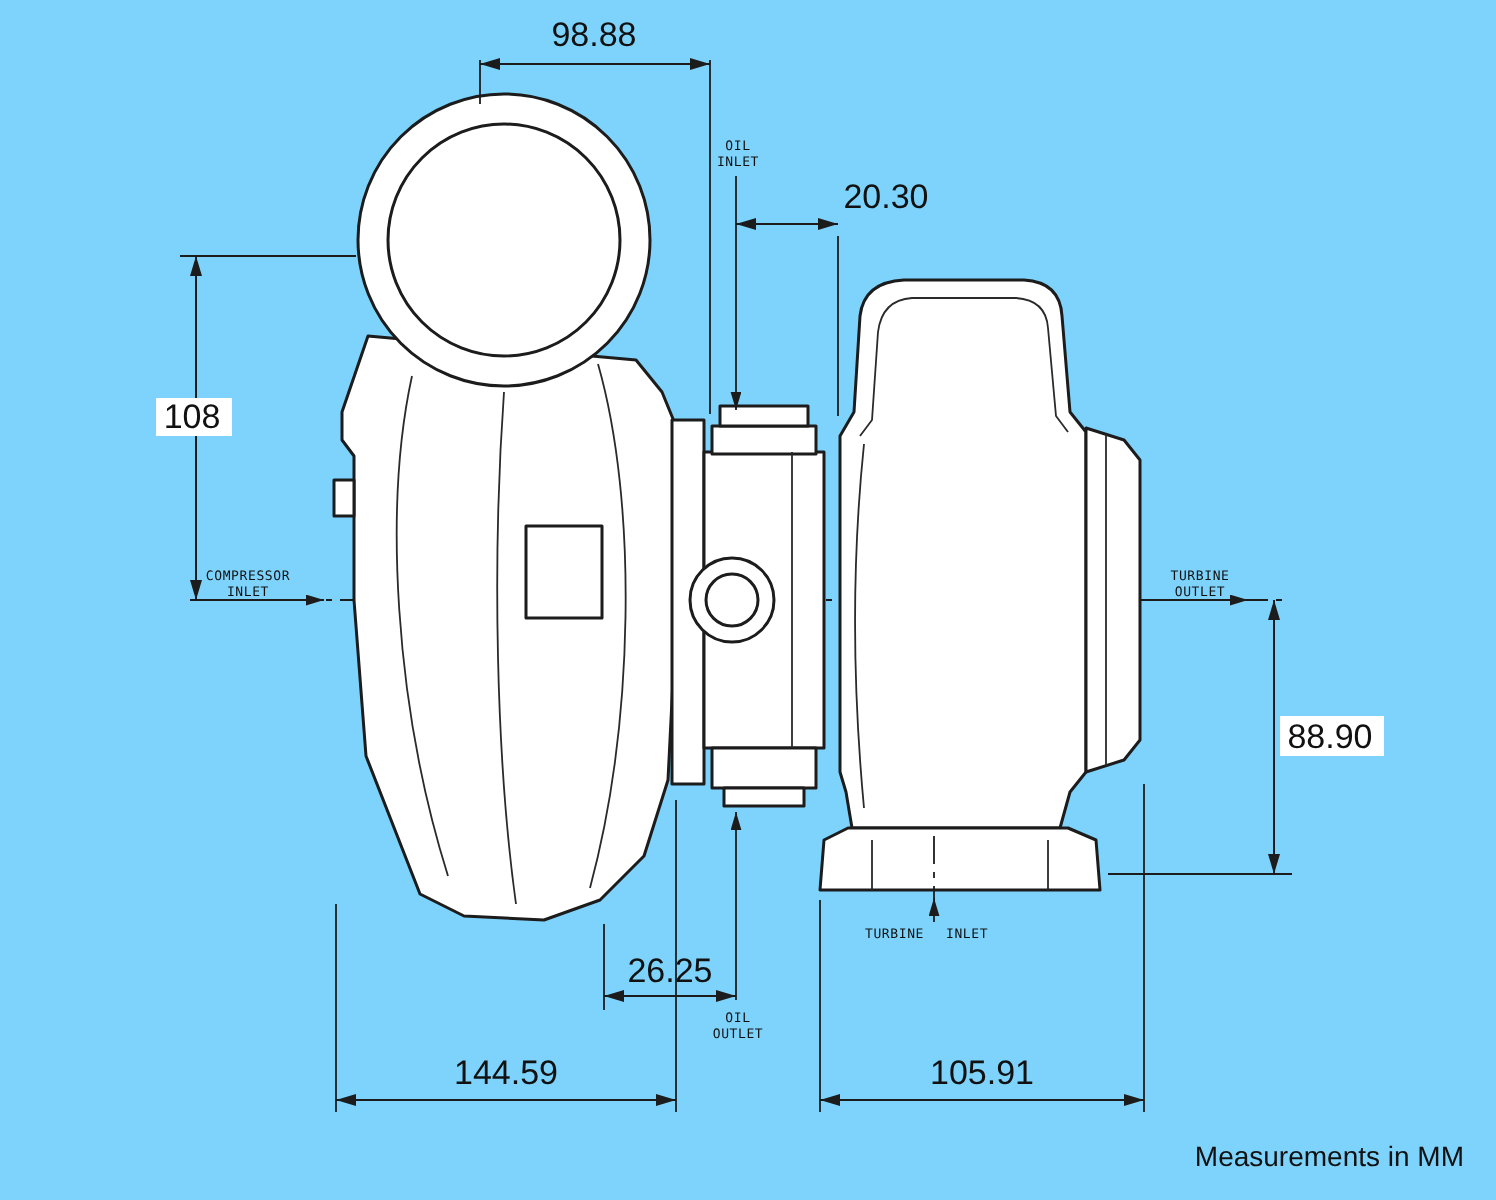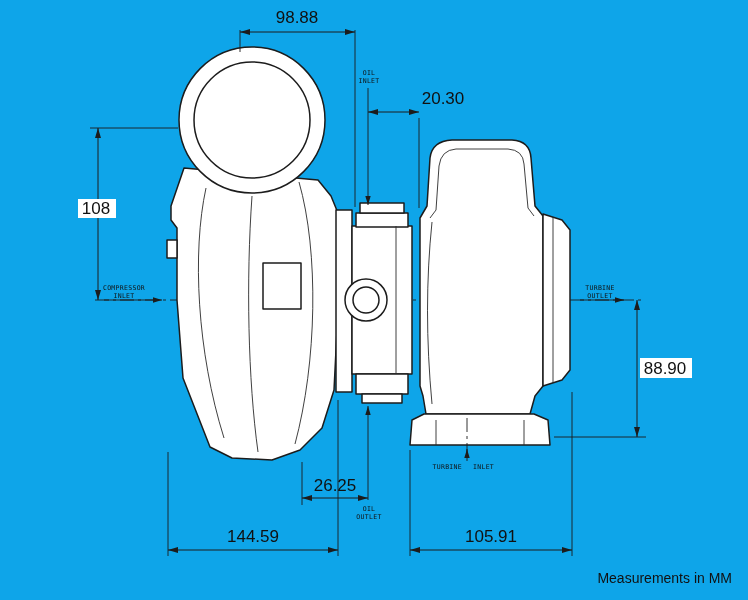--- a/index.html
+++ b/index.html
@@ -1,17 +1,17 @@
 <!DOCTYPE html>
 <html><head>
 <meta charset="utf-8">
 <style>
   html,body{margin:0;padding:0;background:#fff;}
   .canvas{
-    width:748px;height:600px;background:#0ea5e9;position:relative;overflow:hidden;
+    width:748px;height:600px;background:#7dd3fc;position:relative;overflow:hidden;
     font-family:"Liberation Sans",sans-serif;
   }
   svg{display:block;}
   .outline{fill:#ffffff;stroke:#1c1c1c;stroke-width:1.5;stroke-linejoin:round;}
   .detail{fill:none;stroke:#2a2a2a;stroke-width:0.9;}
   .dimline{stroke:#1c1c1c;stroke-width:1;fill:none;}
   .extline{stroke:#1c1c1c;stroke-width:0.9;fill:none;}
   .centerline{stroke:#1c1c1c;stroke-width:0.9;fill:none;stroke-dasharray:14 4 3 4;}
   text{fill:#111;}
   .dim{font-size:17px;font-family:"Liberation Sans",sans-serif;}

